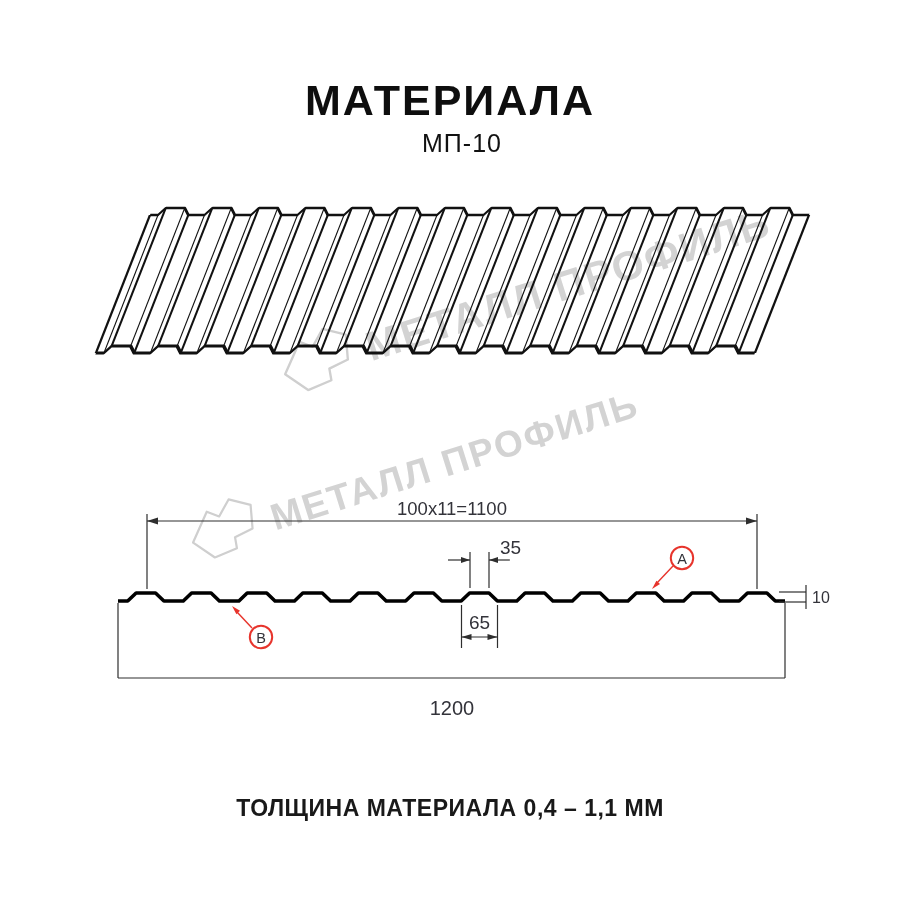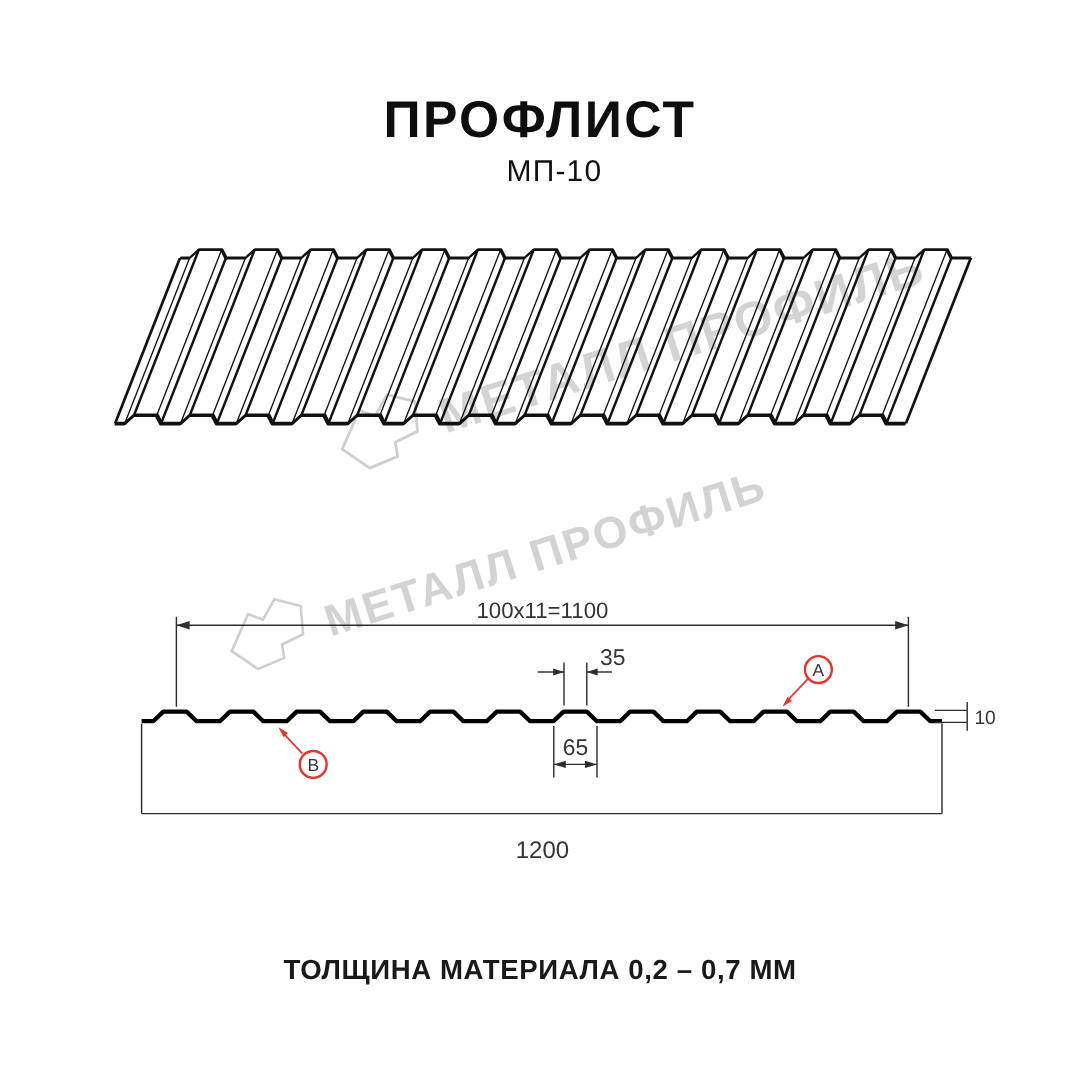--- a/index.html
+++ b/index.html
@@ -19,21 +19,21 @@
   #wm1{left:286px;top:336px;transform:rotate(-17.5deg);transform-origin:14px 52px;font-size:41px;letter-spacing:2px;}
   #wm2{left:194px;top:506px;transform:rotate(-17.5deg);transform-origin:14px 50px;font-size:37px;letter-spacing:2px;}
   #drawing{position:absolute;left:0;top:0;z-index:2;}
   text{font-family:"Liberation Sans",sans-serif;fill:#33333a;}
 </style>
 </head>
 <body>
 
 <div id="page">
 
-  <div class="title">ПРОФЛИСТ</div>
+  <div class="title">МАТЕРИАЛА</div>
   <div class="subtitle">МП-10</div>
 
   <div class="wm" id="wm1">
     <svg width="80" height="58" viewBox="0 0 100 74">
       <polygon points="4,44 34,10 48,21 67,3 93,19 86,50 60,54 58,69 26,72" fill="none" stroke="#cfcfcf" stroke-width="3" stroke-linejoin="round"></polygon>
     </svg>
     <span>МЕТАЛЛ ПРОФИЛЬ</span>
   </div>
 
   <div class="wm" id="wm2">
@@ -163,14 +163,14 @@
 
       <g stroke="#e7342c" fill="none" stroke-width="2">
         <circle cx="261" cy="637" r="11.2"></circle>
         <line x1="252" y1="628" x2="237" y2="612" stroke-width="1.4"></line>
         <polygon points="232,606 240,610.8 236.4,614.3" fill="#e7342c" stroke="none"></polygon>
         <text x="261" y="642.5" text-anchor="middle" font-size="14.5" fill="#e7342c" stroke="none">B</text>
       </g>
     </g>
   </svg>
 
-  <div class="footer">ТОЛЩИНА МАТЕРИАЛА 0,2 – 0,7 ММ</div>
+  <div class="footer">ТОЛЩИНА МАТЕРИАЛА 0,4 – 1,1 ММ</div>
 </div>
 
 </body></html>

